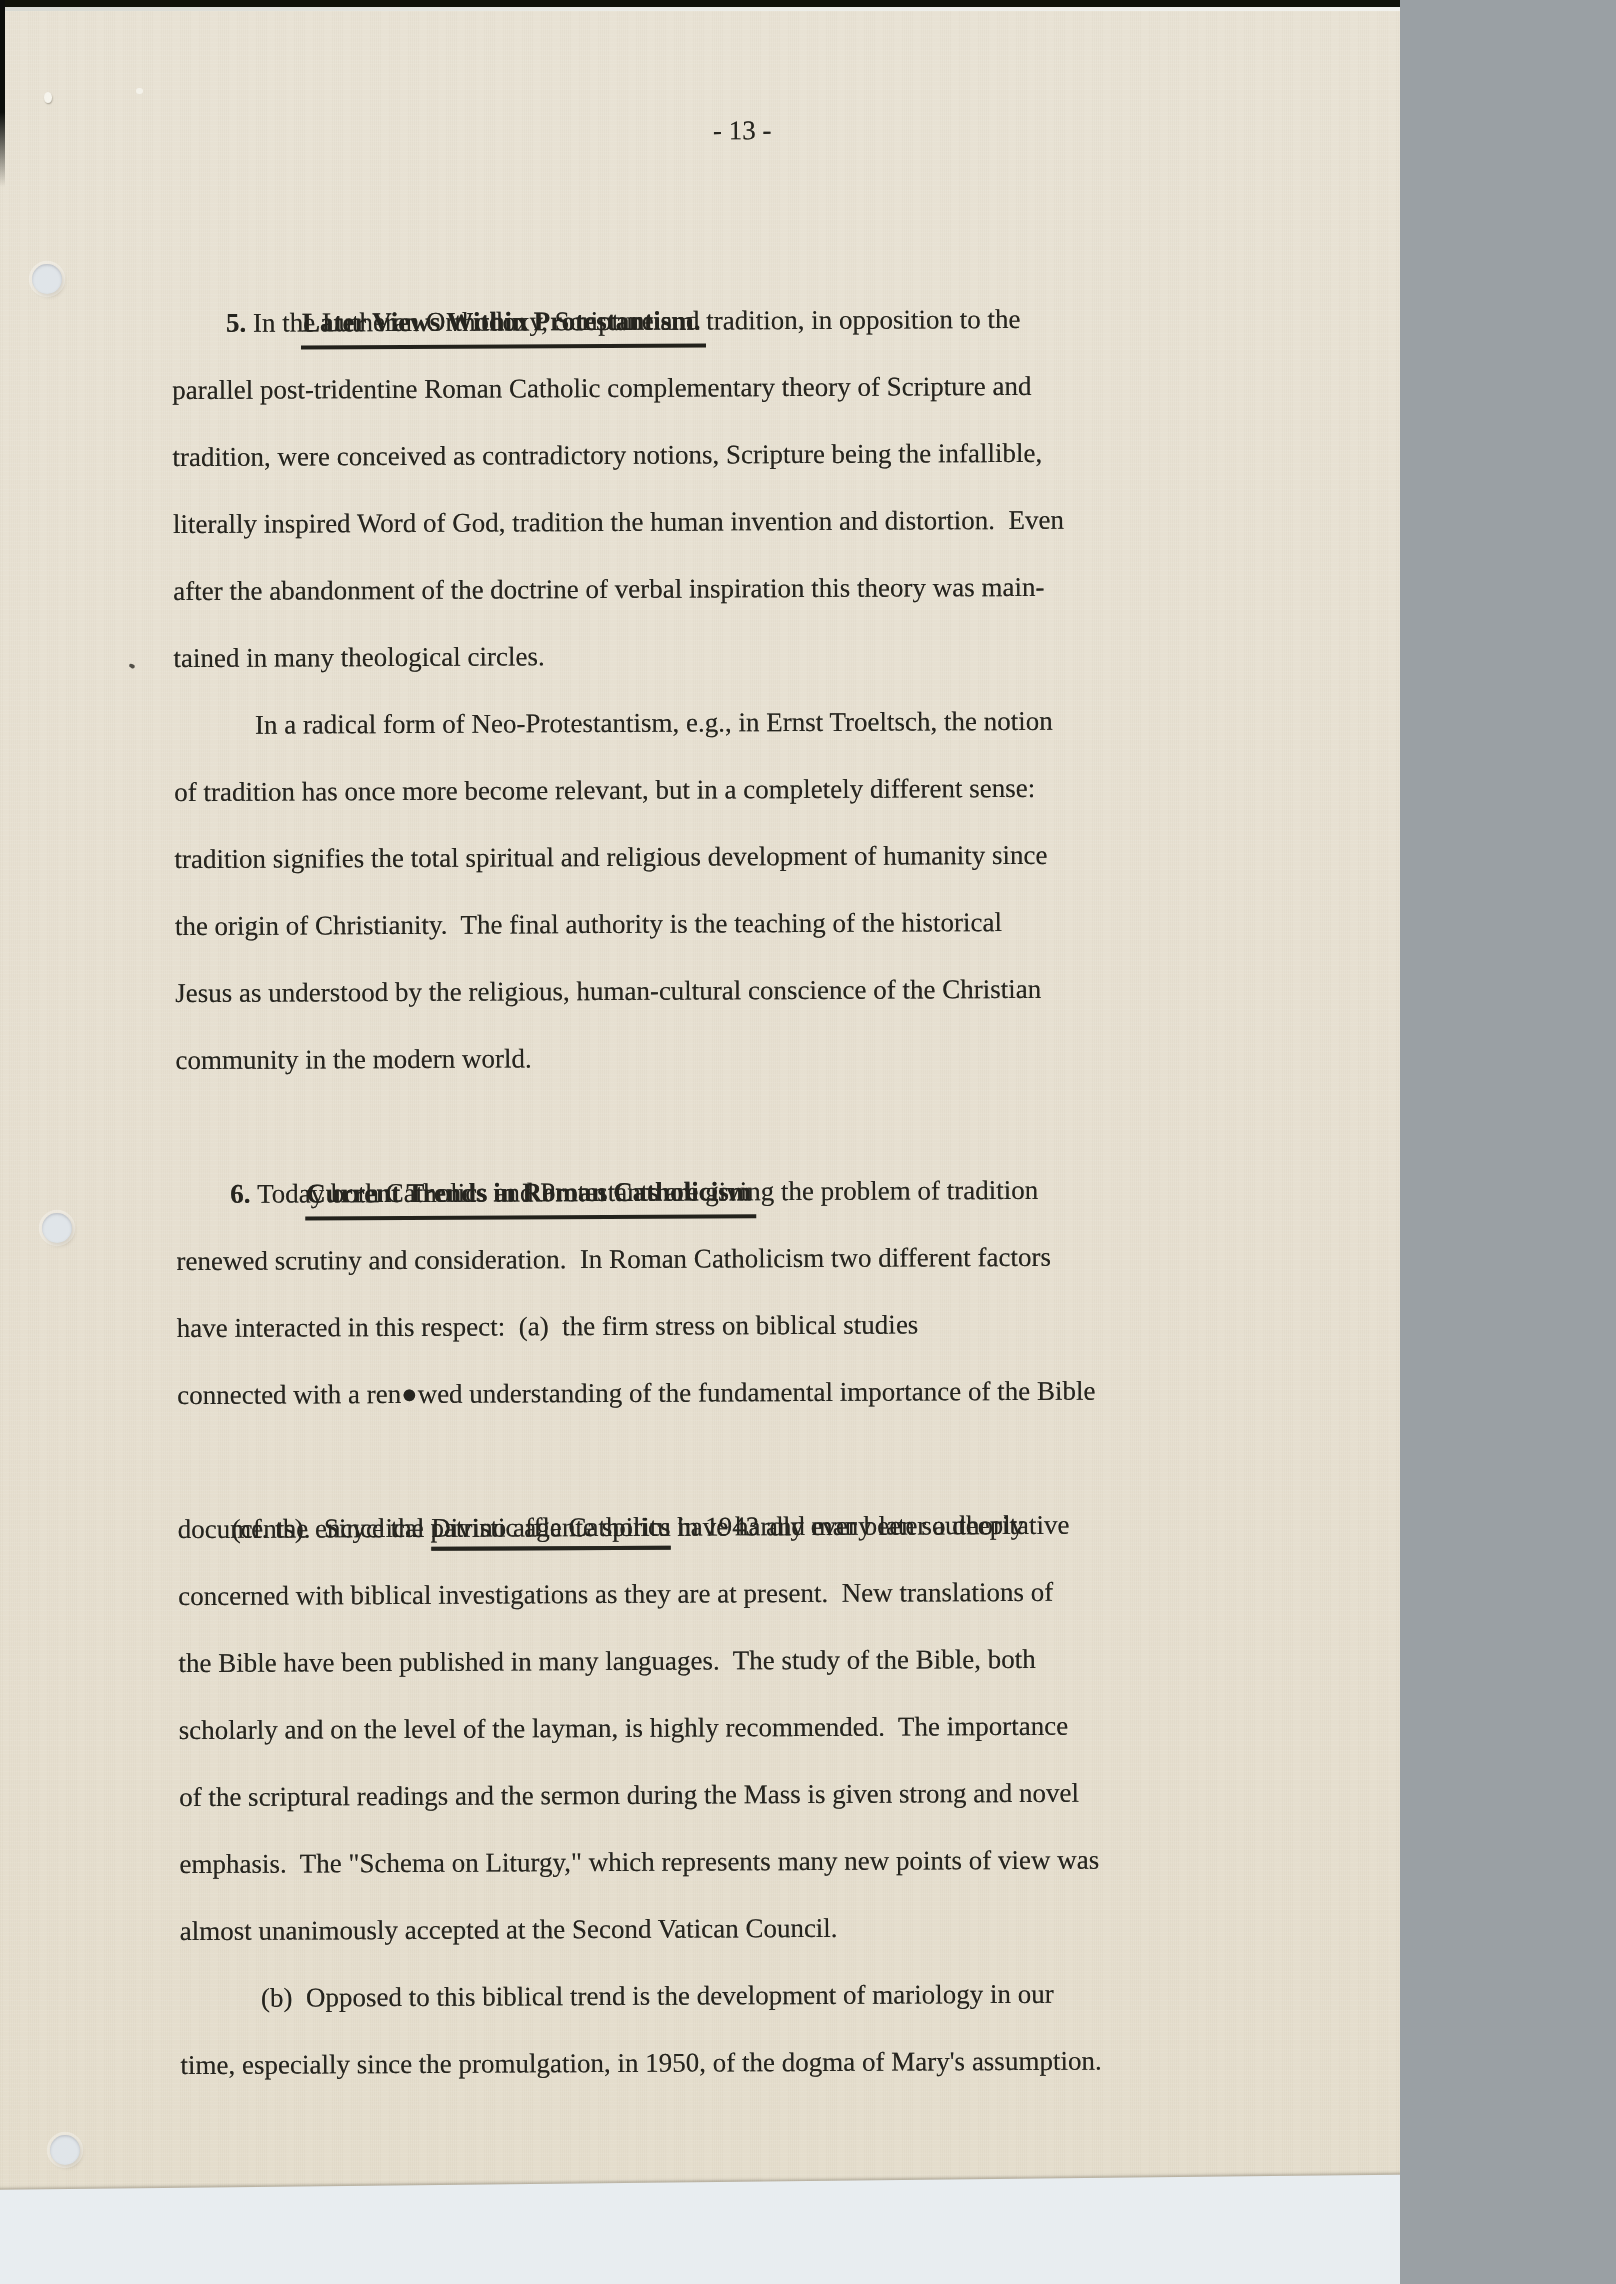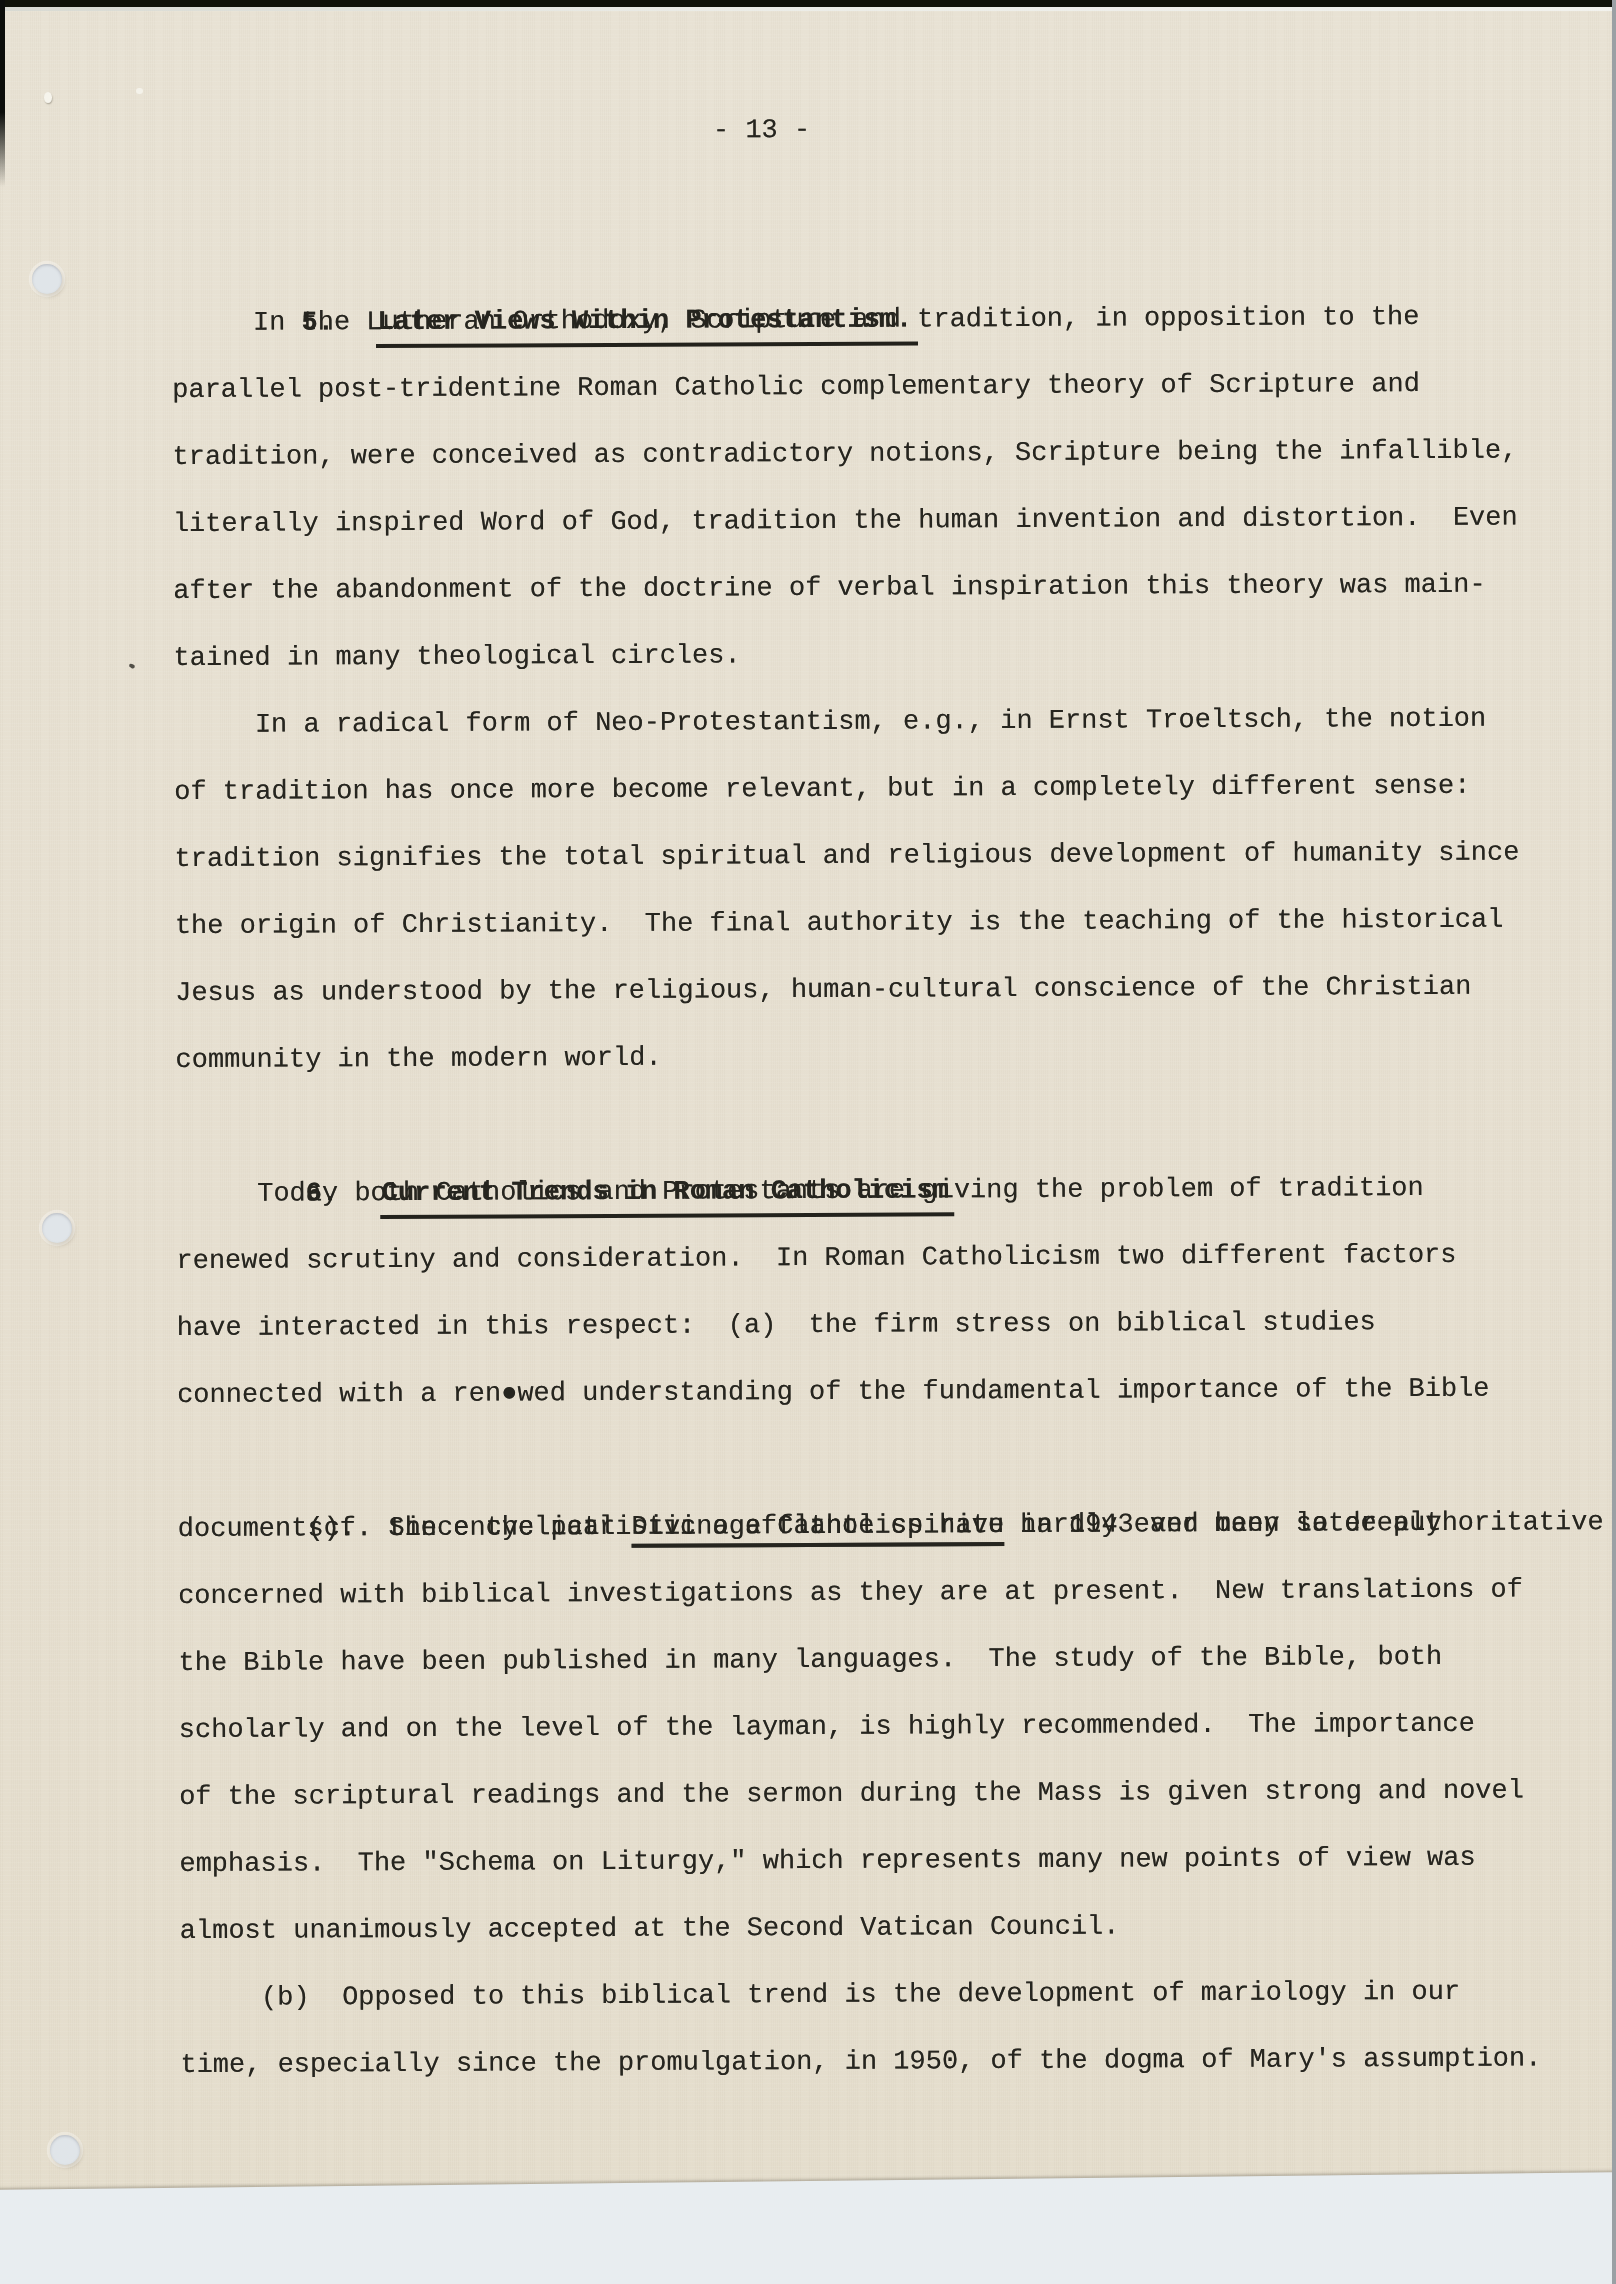--- a/index.html
+++ b/index.html
@@ -1,21 +1,21 @@
 <!DOCTYPE html>
 <html style="font-size:10.3px"><head>
 <meta charset="utf-8">
 <style>
   html,body{margin:0;padding:0;background:#9aa0a4;}
   .scan{
     position:relative;
-    width:1612px;height:2284px;
+    width:1400px;height:2284px;
     overflow:hidden;
     background:linear-gradient(180deg,#e8e2d4 0%,#e6dfd0 55%,#e4ddcc 100%);
-    font-family:Liberation Mono, monospace;
+    font-family:Liberation Serif, serif;
   }
   
   .scan::before{
     content:"";position:absolute;inset:0;pointer-events:none;
     background:
       repeating-linear-gradient(0deg, rgba(255,255,255,0.06) 0 0.6px, rgba(0,0,0,0) 0.6px 2.6px),
       repeating-linear-gradient(90deg, rgba(140,125,100,0.035) 0 0.6px, rgba(0,0,0,0) 0.6px 1.9px);
   }
   .ink{color:#26251f;text-shadow:0 0 0.6px rgba(38,37,31,.6);}
   .content{position:absolute;inset:0;transform:rotate(-0.28deg);transform-origin:194px 1163px;}

